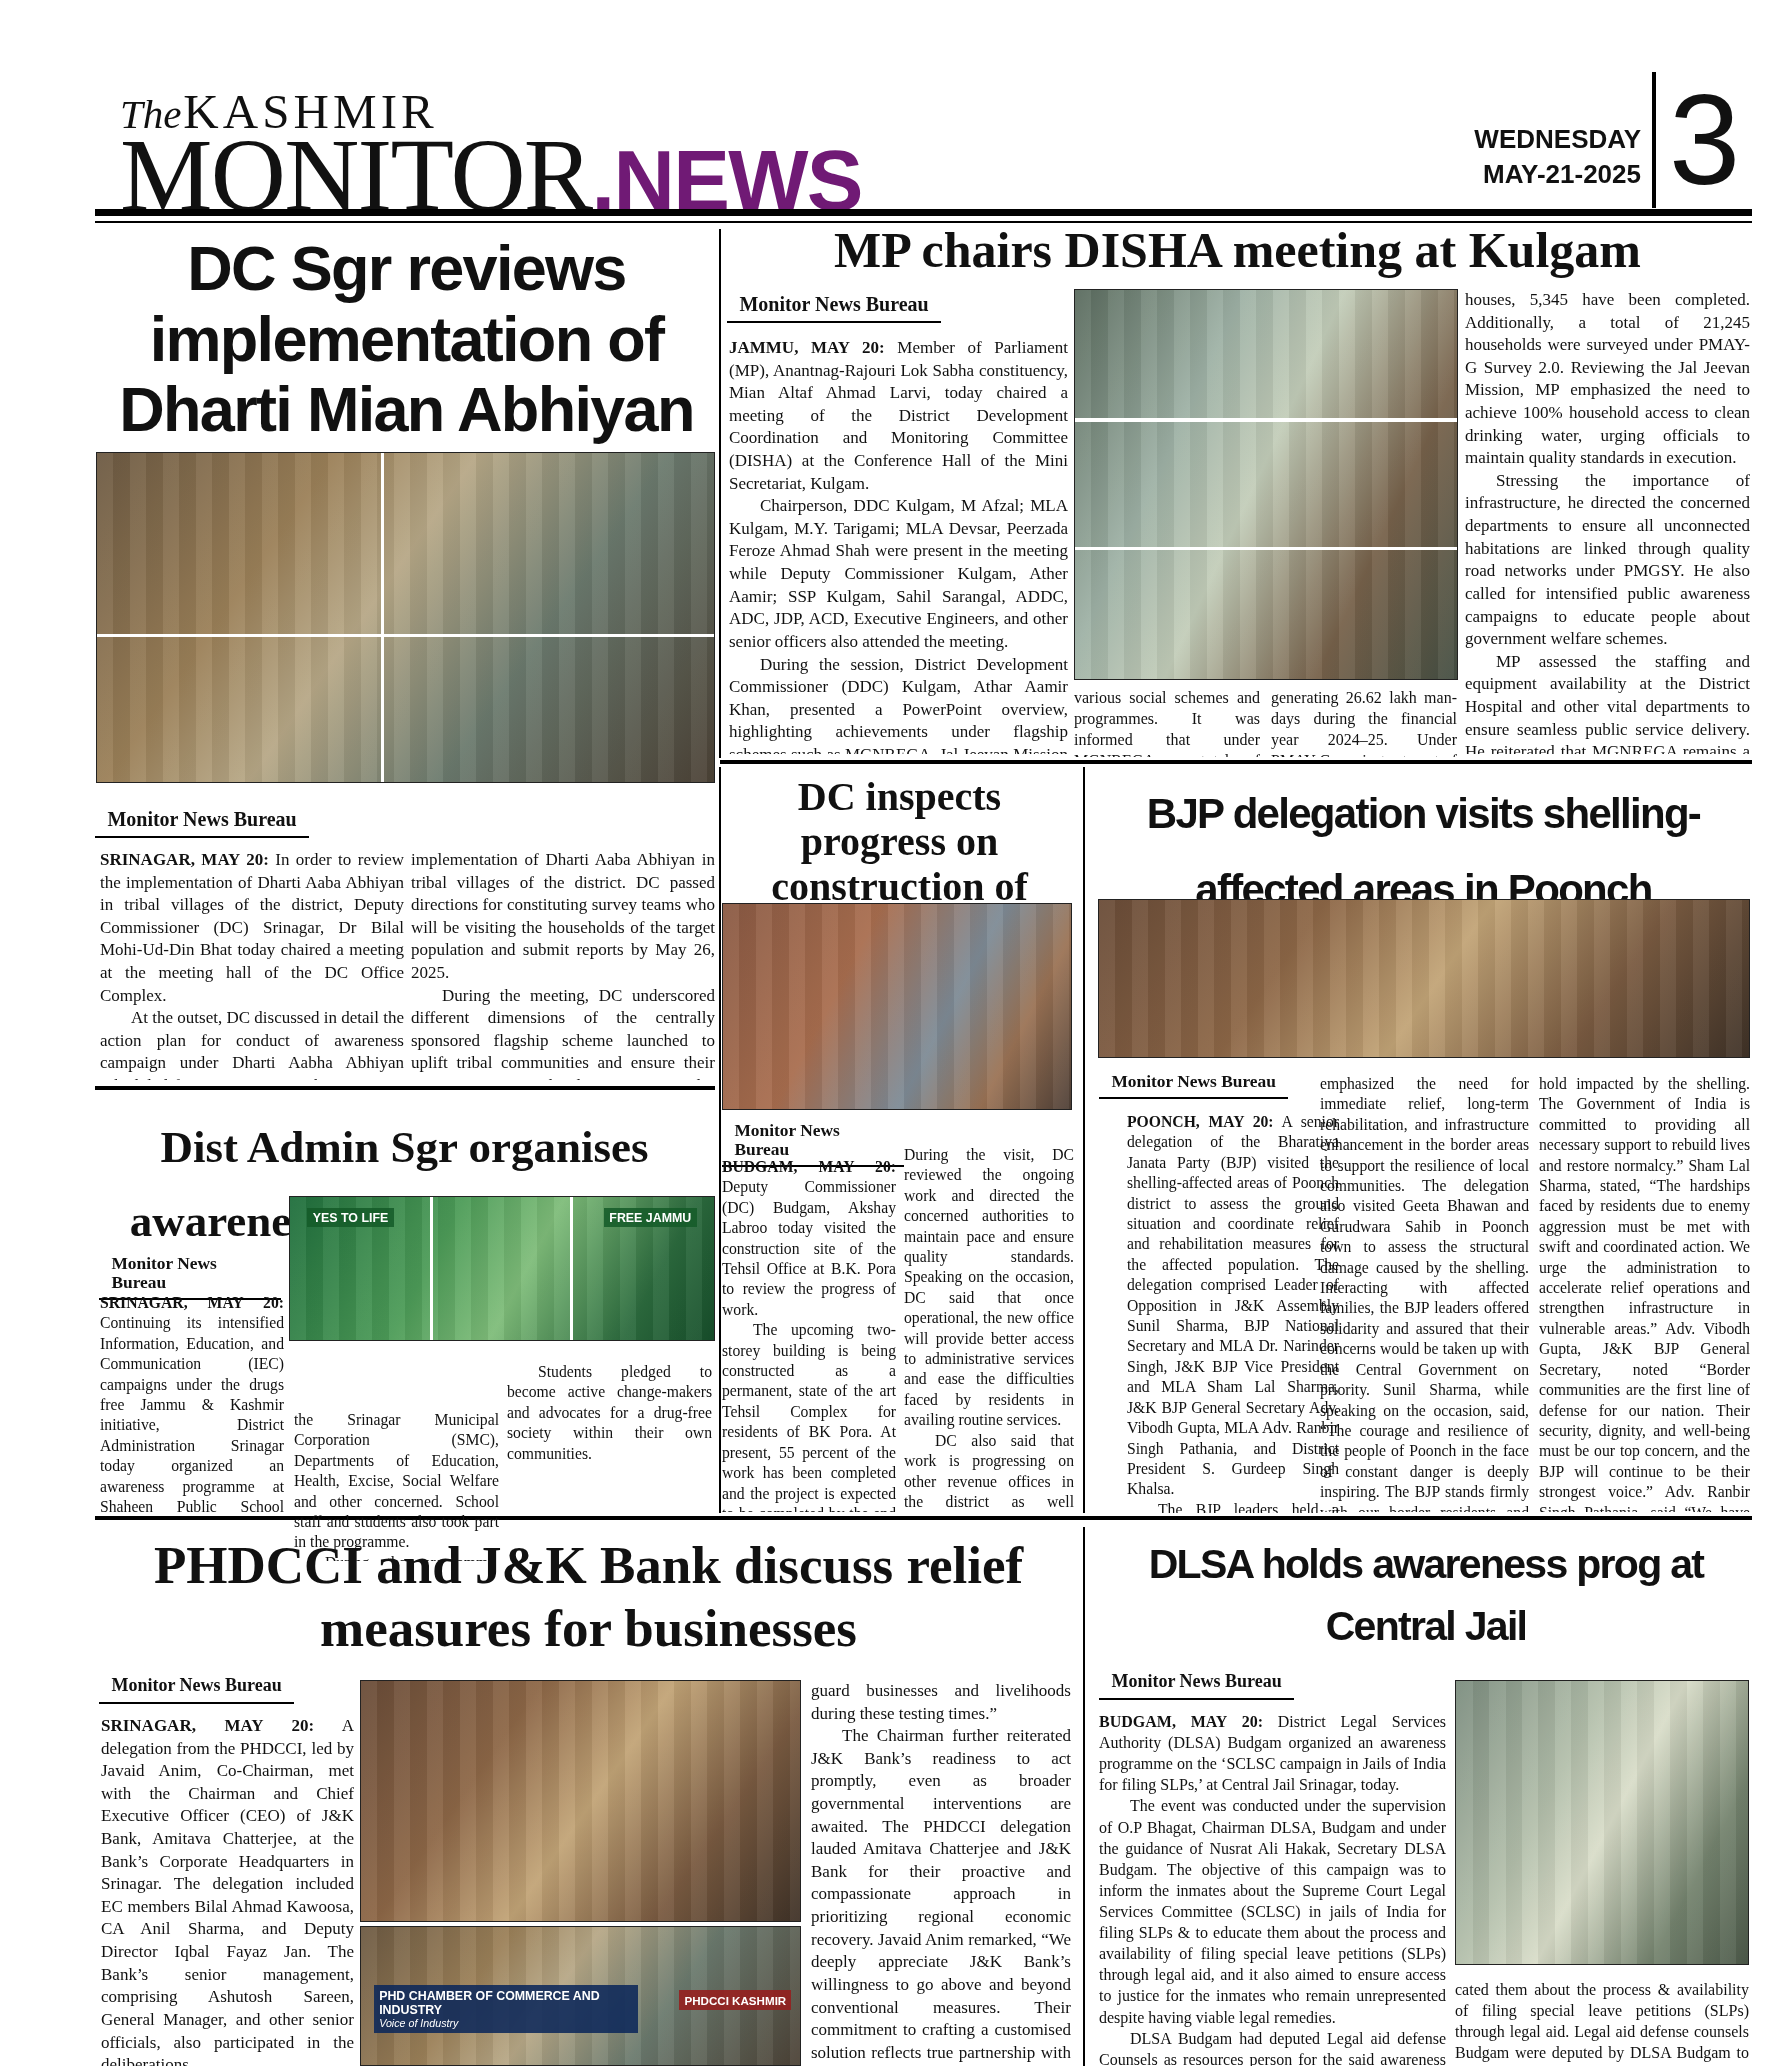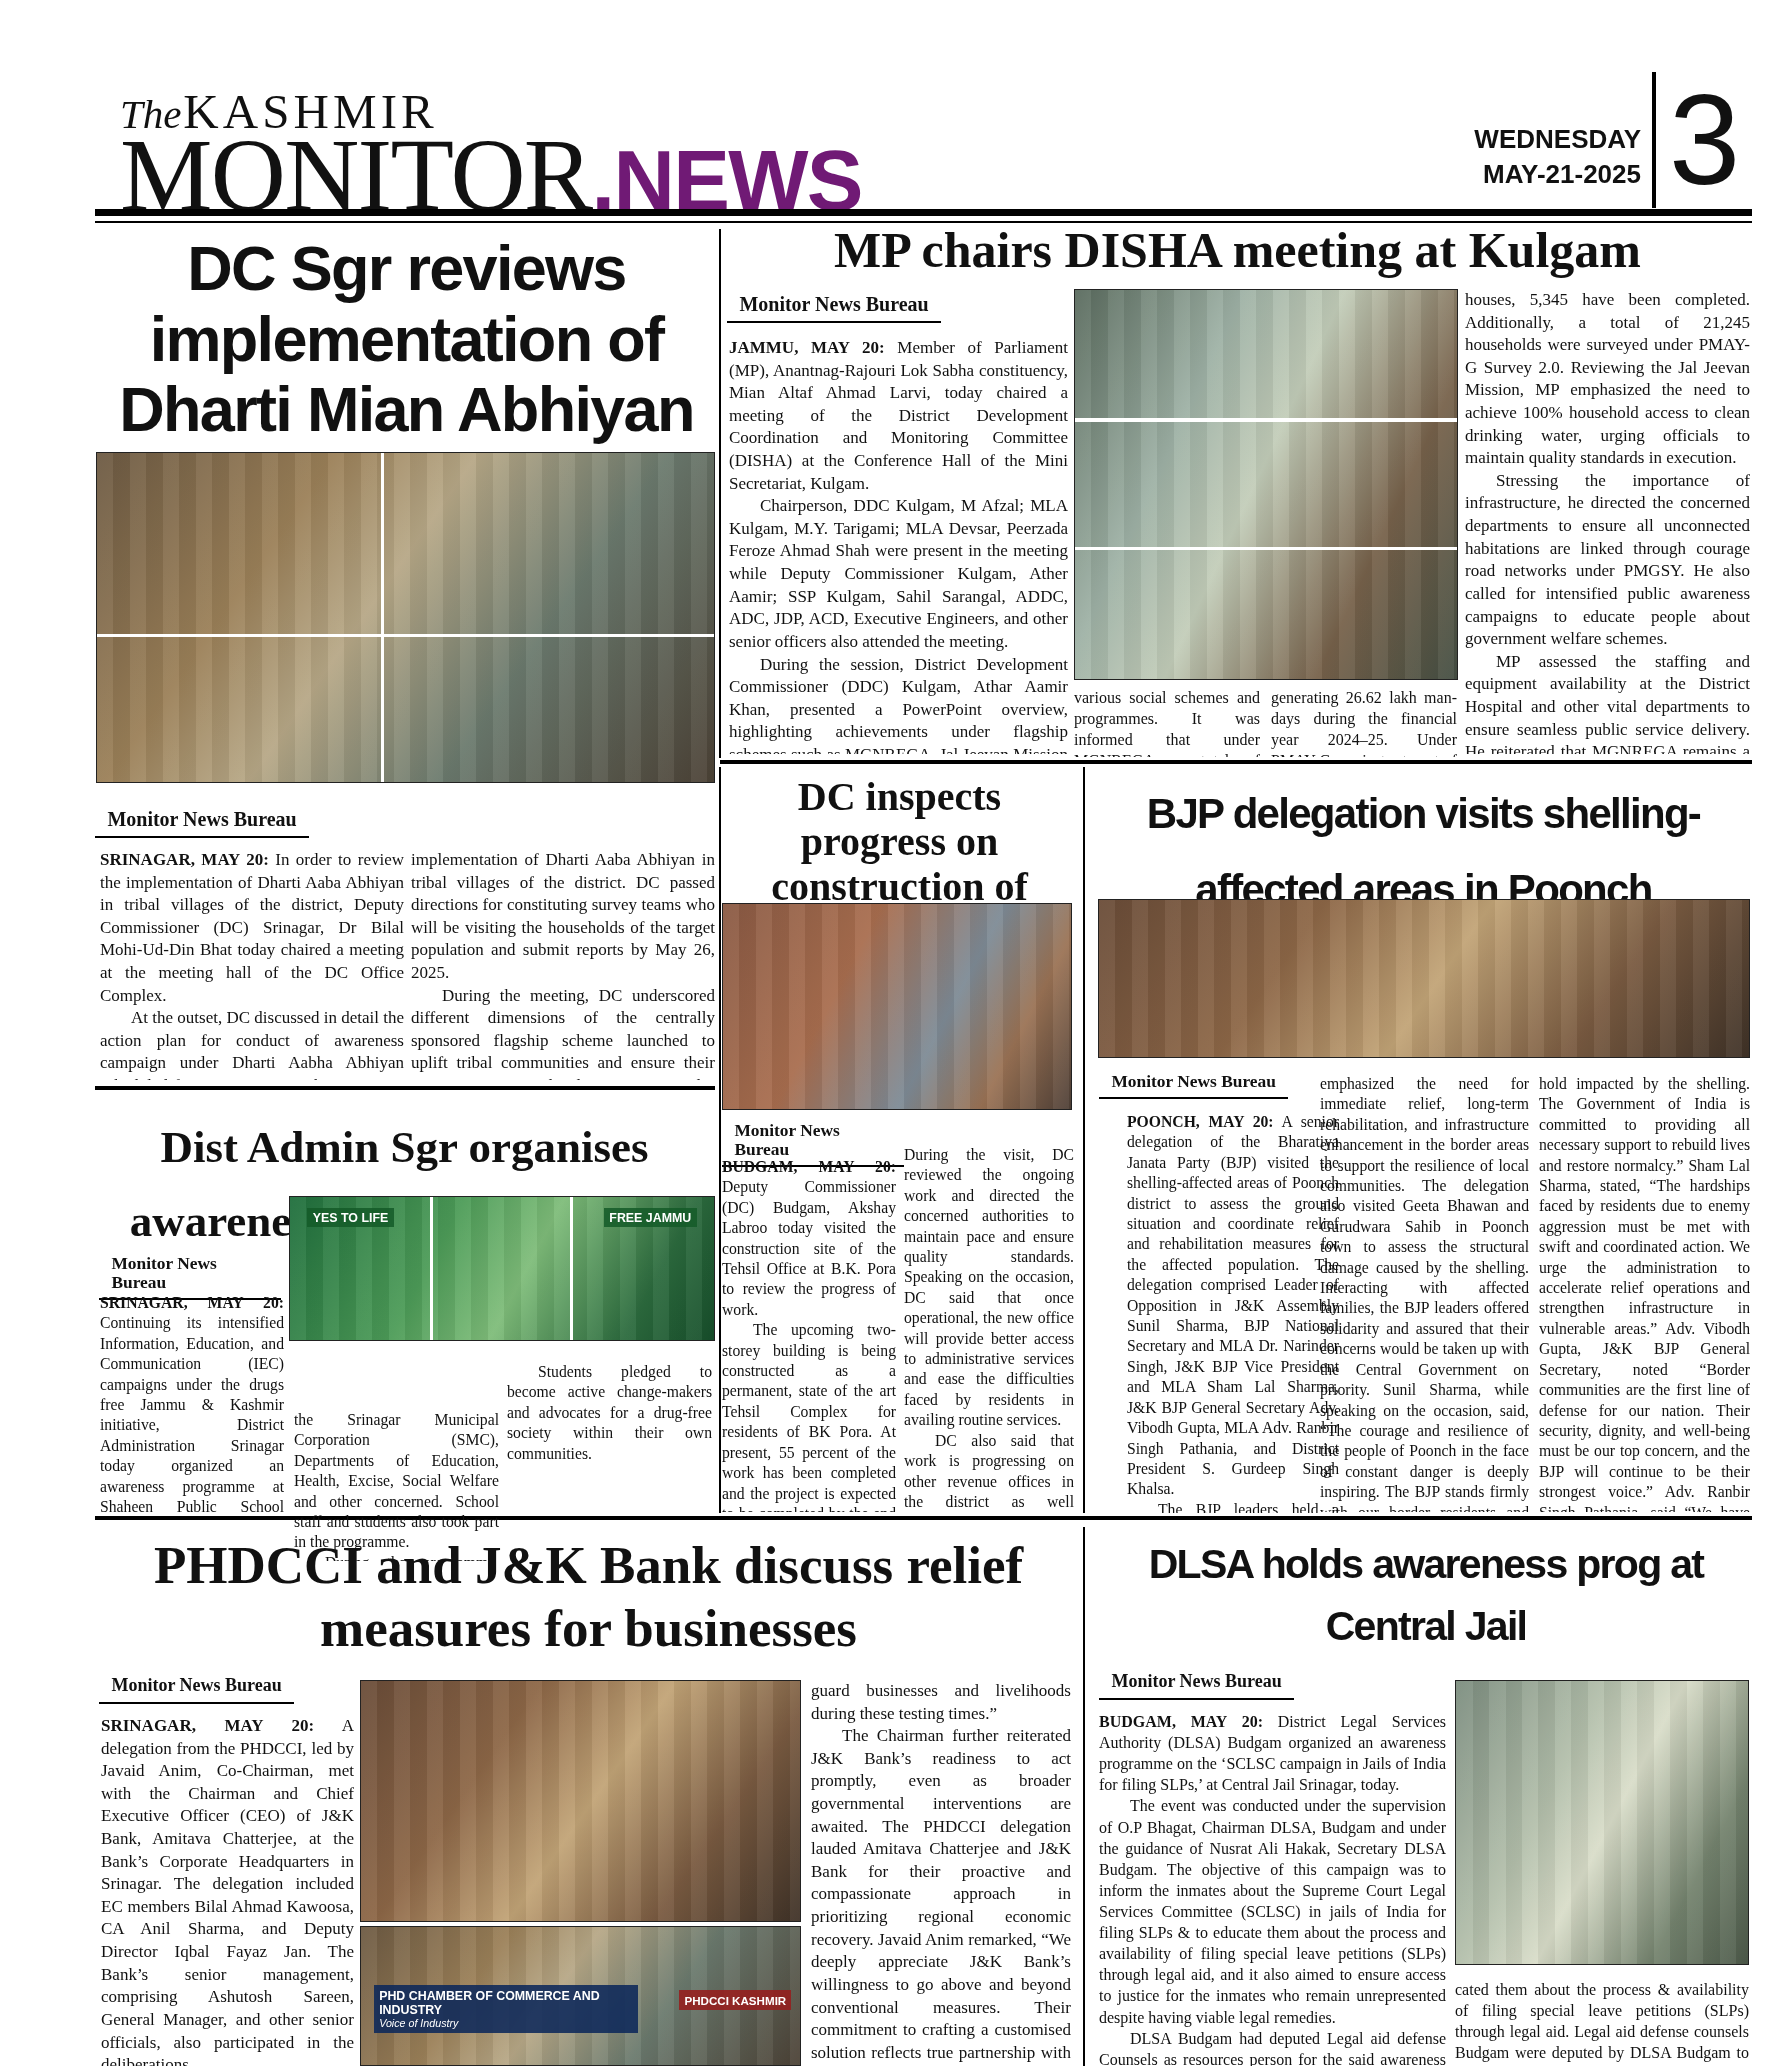--- a/index.html
+++ b/index.html
@@ -121,21 +121,21 @@
 
   <div class="abs col b40" style="left:1074px; top:687px; width:186px; height:70px;">
     <p>various social schemes and programmes. It was informed that under MGNREGA, a total of 58,709 job cards have been issued,</p>
   </div>
   <div class="abs col b40" style="left:1271px; top:687px; width:186px; height:70px;">
     <p>generating 26.62 lakh man-days during the financial year 2024–25. Under PMAY-G, against a target of 5,881</p>
   </div>
 
   <div class="abs col b42" style="left:1465px; top:289px; width:285px; height:465px;">
     <p>houses, 5,345 have been completed. Additionally, a total of 21,245 households were surveyed under PMAY-G Survey 2.0. Reviewing the Jal Jeevan Mission, MP emphasized the need to achieve 100% household access to clean drinking water, urging officials to maintain quality standards in execution.</p>
-    <p class="ind">Stressing the importance of infrastructure, he directed the concerned departments to ensure all unconnected habitations are linked through courage road networks under PMGSY. He also called for intensified public awareness campaigns to educate people about government welfare schemes.</p>
+    <p class="ind">Stressing the importance of infrastructure, he directed the concerned departments to ensure all unconnected habitations are linked through quality road networks under PMGSY. He also called for intensified public awareness campaigns to educate people about government welfare schemes.</p>
     <p class="ind">MP assessed the staffing and equipment availability at the District Hospital and other vital departments to ensure seamless public service delivery. He reiterated that MGNREGA remains a critical instrument for rural employment generation. Further, he laid emphasis on the scientific collection and disposal of waste. During the meeting, MP Mian Altaf attentively listened to suggestions and demands raised by MLAs and officials, reaffirming his commitment to the holistic development and welfare of the district.</p>
   </div>
 
   <div class="abs headline-serif" style="left:725px; top:775px; width:349px; font-size:40px; line-height:1.12;">DC inspects progress on construction of Tehsil Office, BK Pora</div>
 
   <div class="photo ph-brick" style="left:722px; top:903px; width:350px; height:207px;">
     <div class="tex"></div>
   </div>
 
   <div class="abs byline-wrap" style="left:722px; top:1121px; width:182px;">

